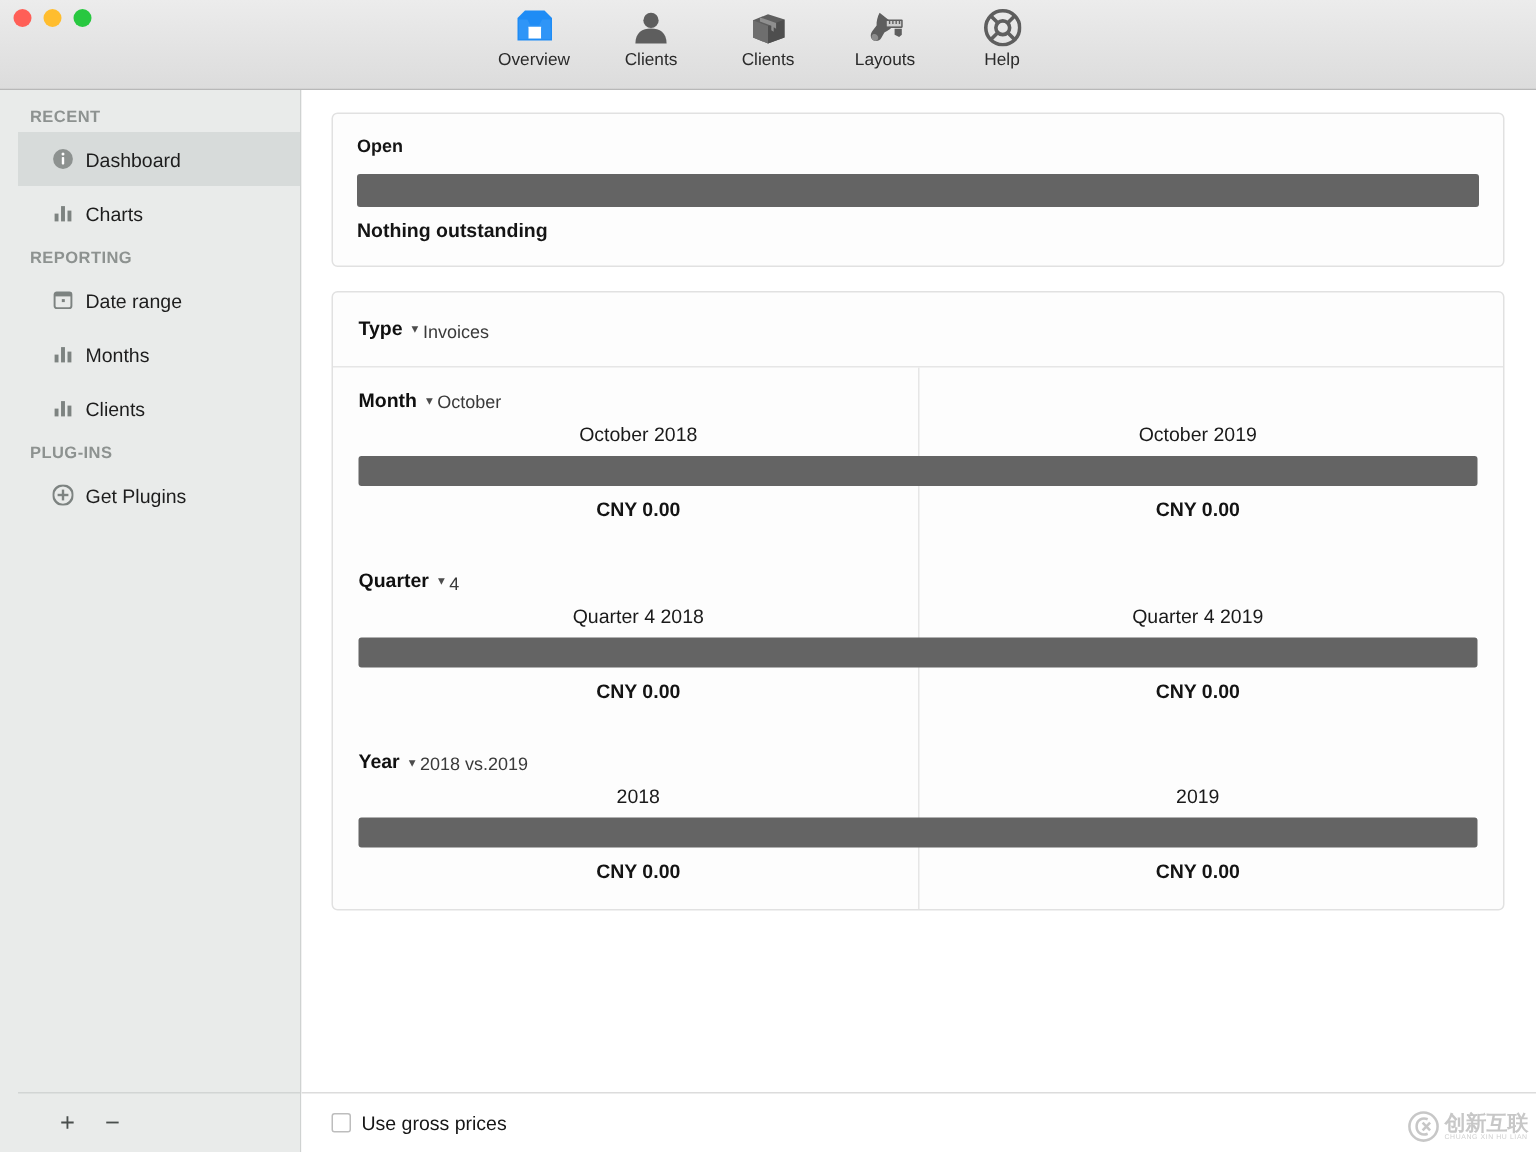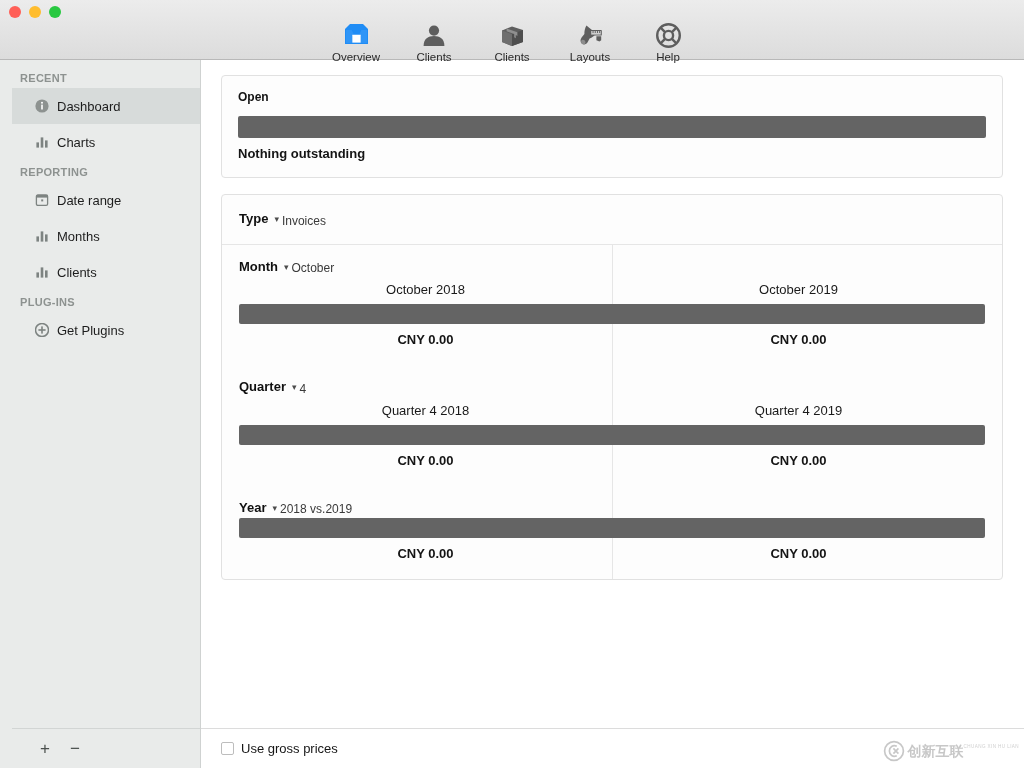--- a/index.html
+++ b/index.html
@@ -45,21 +45,21 @@
   }
   .light.close  { background: #ff5f57; }
   .light.min    { background: #ffbd2e; }
   .light.zoom   { background: #28c840; }
 
   .toolbar {
     display: flex;
     align-items: flex-start;
     gap: 22px;
     height: 100%;
-    padding-top: 20px;
+    padding-top: 3px;
   }
   .tb-item {
     width: 56px;
     display: flex;
     flex-direction: column;
     align-items: center;
     justify-content: flex-start;
     gap: 1px;
     cursor: default;
   }
@@ -285,21 +285,21 @@
   
   .watermark {
     position: absolute;
     right: 5px; bottom: 6px;
     display: flex;
     align-items: center;
     gap: 3px;
     opacity: 0.55;
   }
   .wm-text {
-    display: flex; flex-direction: row; line-height: 1;
+    display: flex; flex-direction: column; line-height: 1;
   }
   .wm-cn {
     font-size: 14px; font-weight: bold; color: #9b9b9b; letter-spacing: 0px;
   }
   .wm-py {
     font-size: 4.6px; color: #a8a8a8; letter-spacing: 0.4px; margin-top: 1px;
   }
 </style>
 </head>
 <body>
@@ -531,20 +531,24 @@
             </div>
 
             <div class="group">
               <div class="group-head sel-row">
                 <span class="sel-label">Year</span>
                 <span class="sel-value">
                   <span class="chev">▾</span>
                   <span>2018 vs.2019</span>
                 </span>
               </div>
+              <div class="group-cols">
+                <div class="group-col">2018</div>
+                <div class="group-col">2019</div>
+              </div>
               <div class="group-bar"></div>
               <div class="group-vals">
                 <div class="group-val">CNY 0.00</div>
                 <div class="group-val">CNY 0.00</div>
               </div>
             </div>
 
           </div>
         </div>
 

